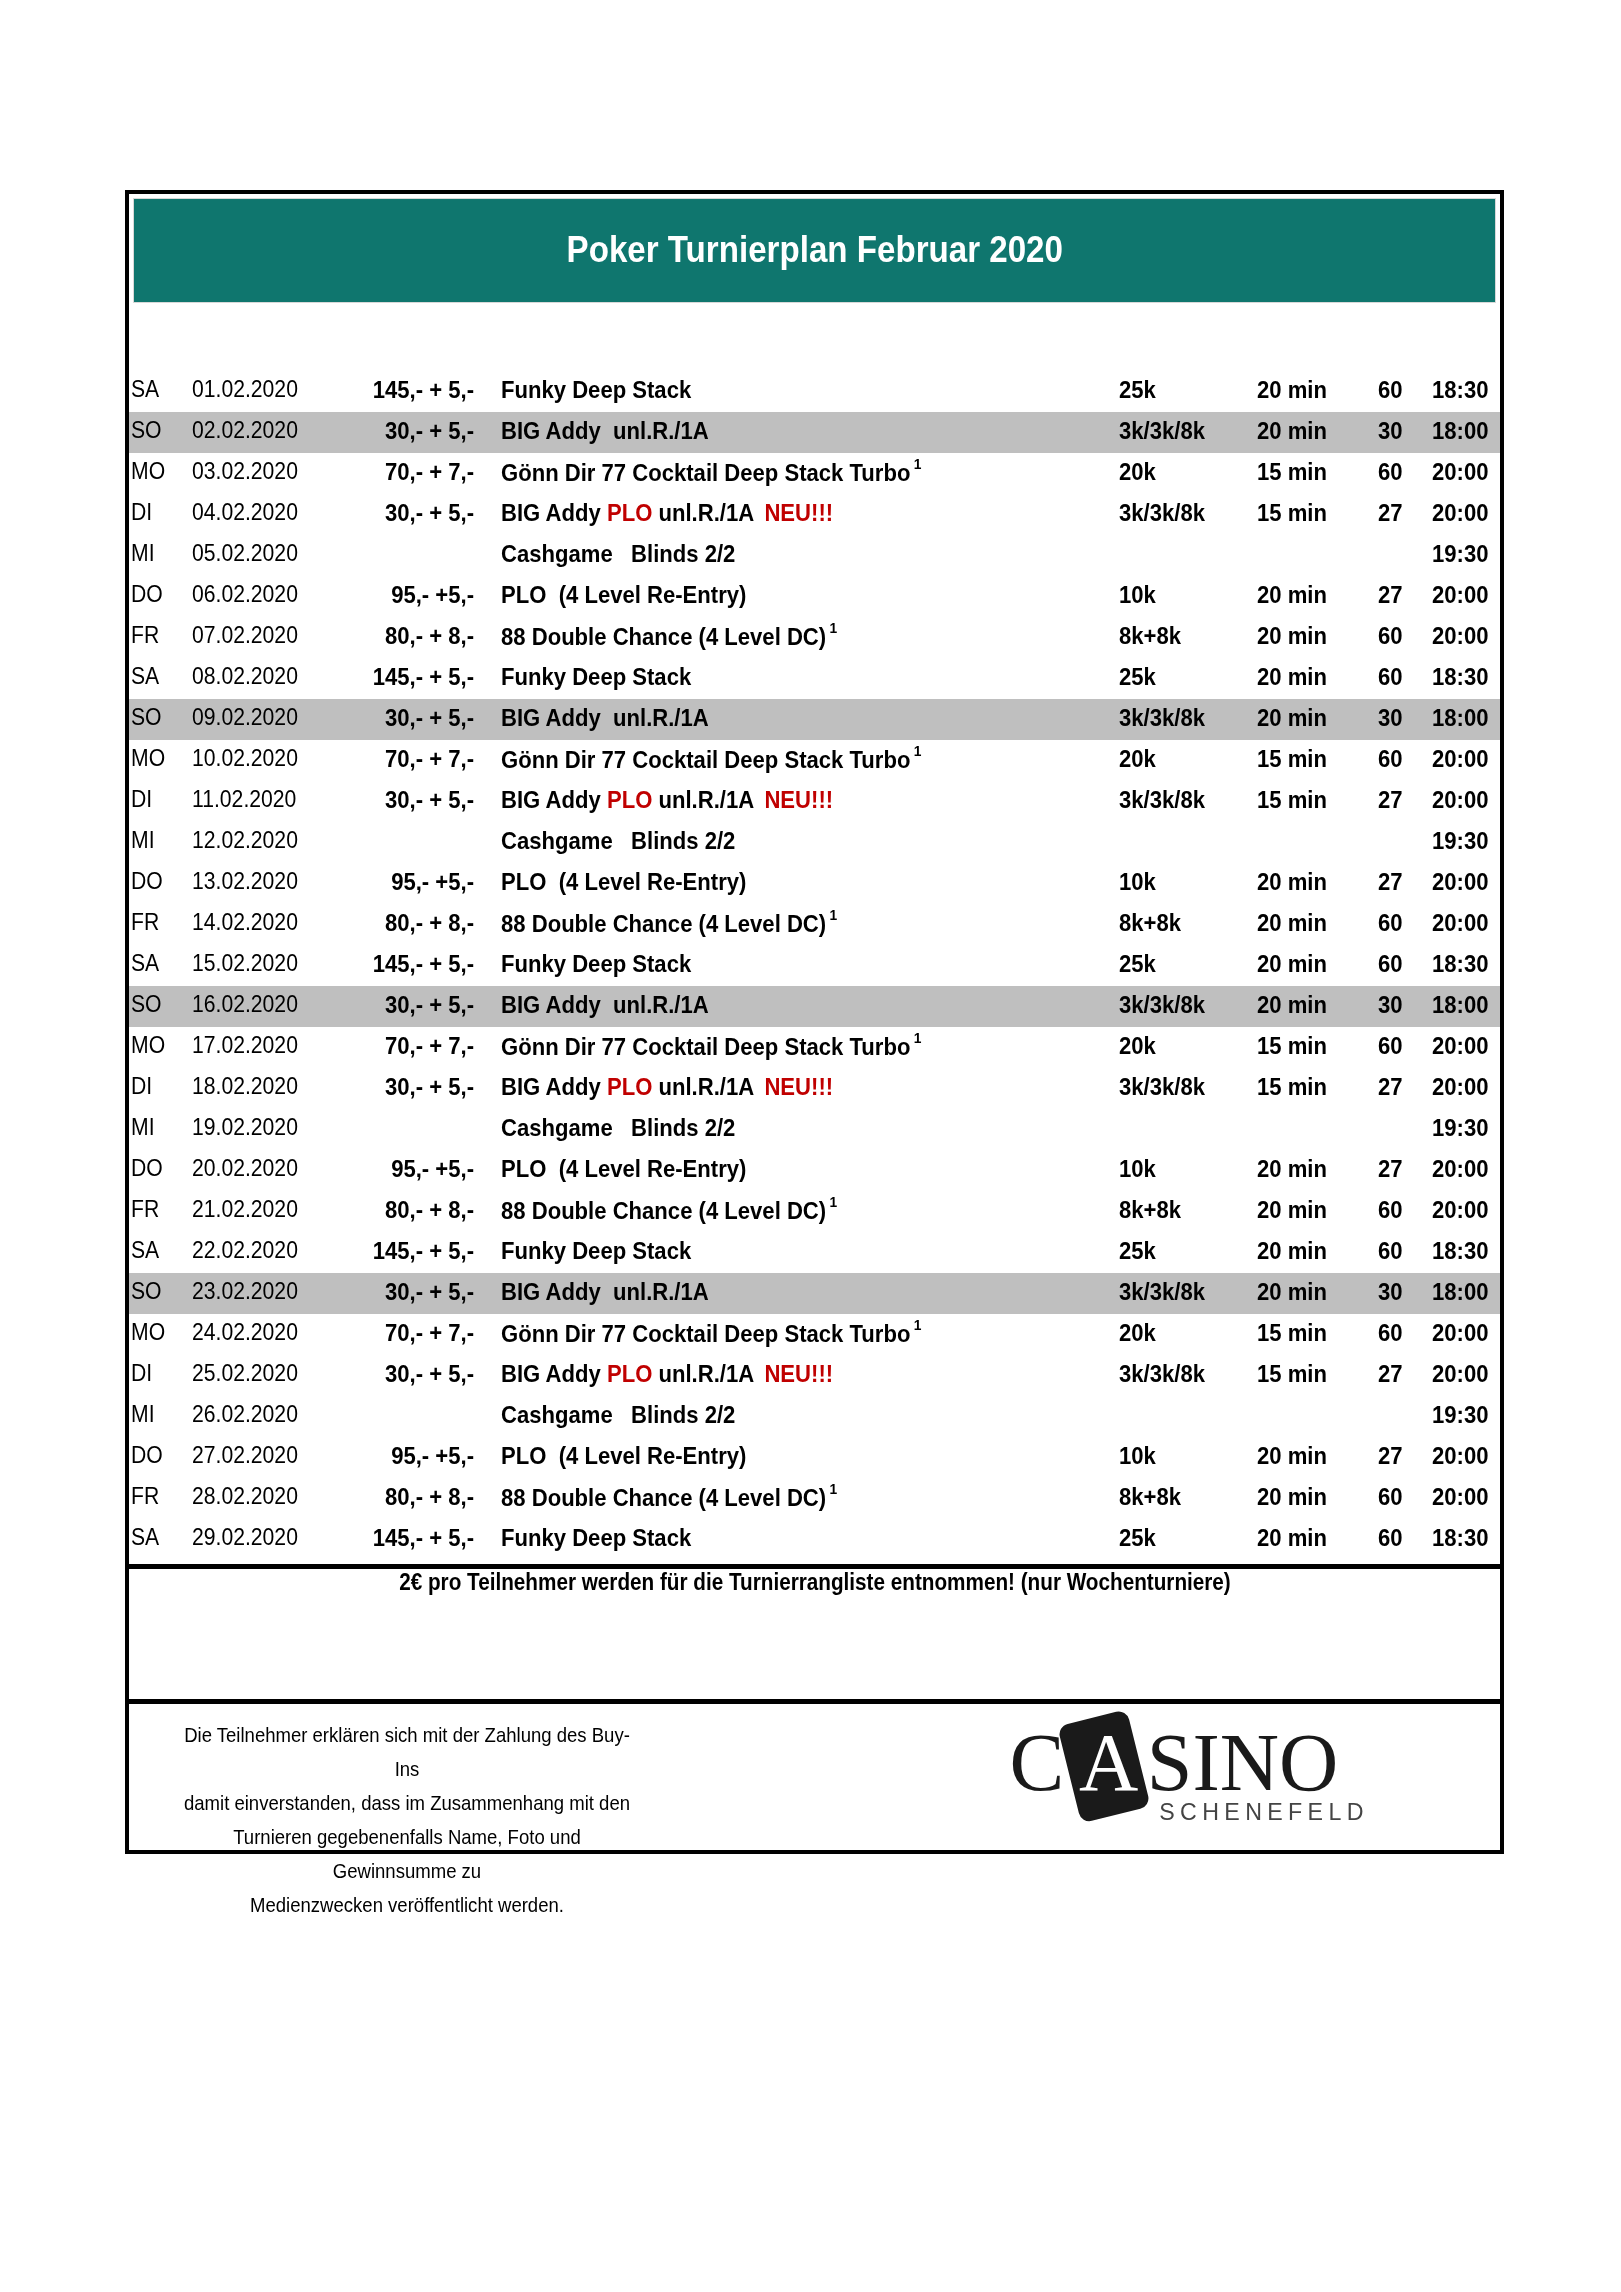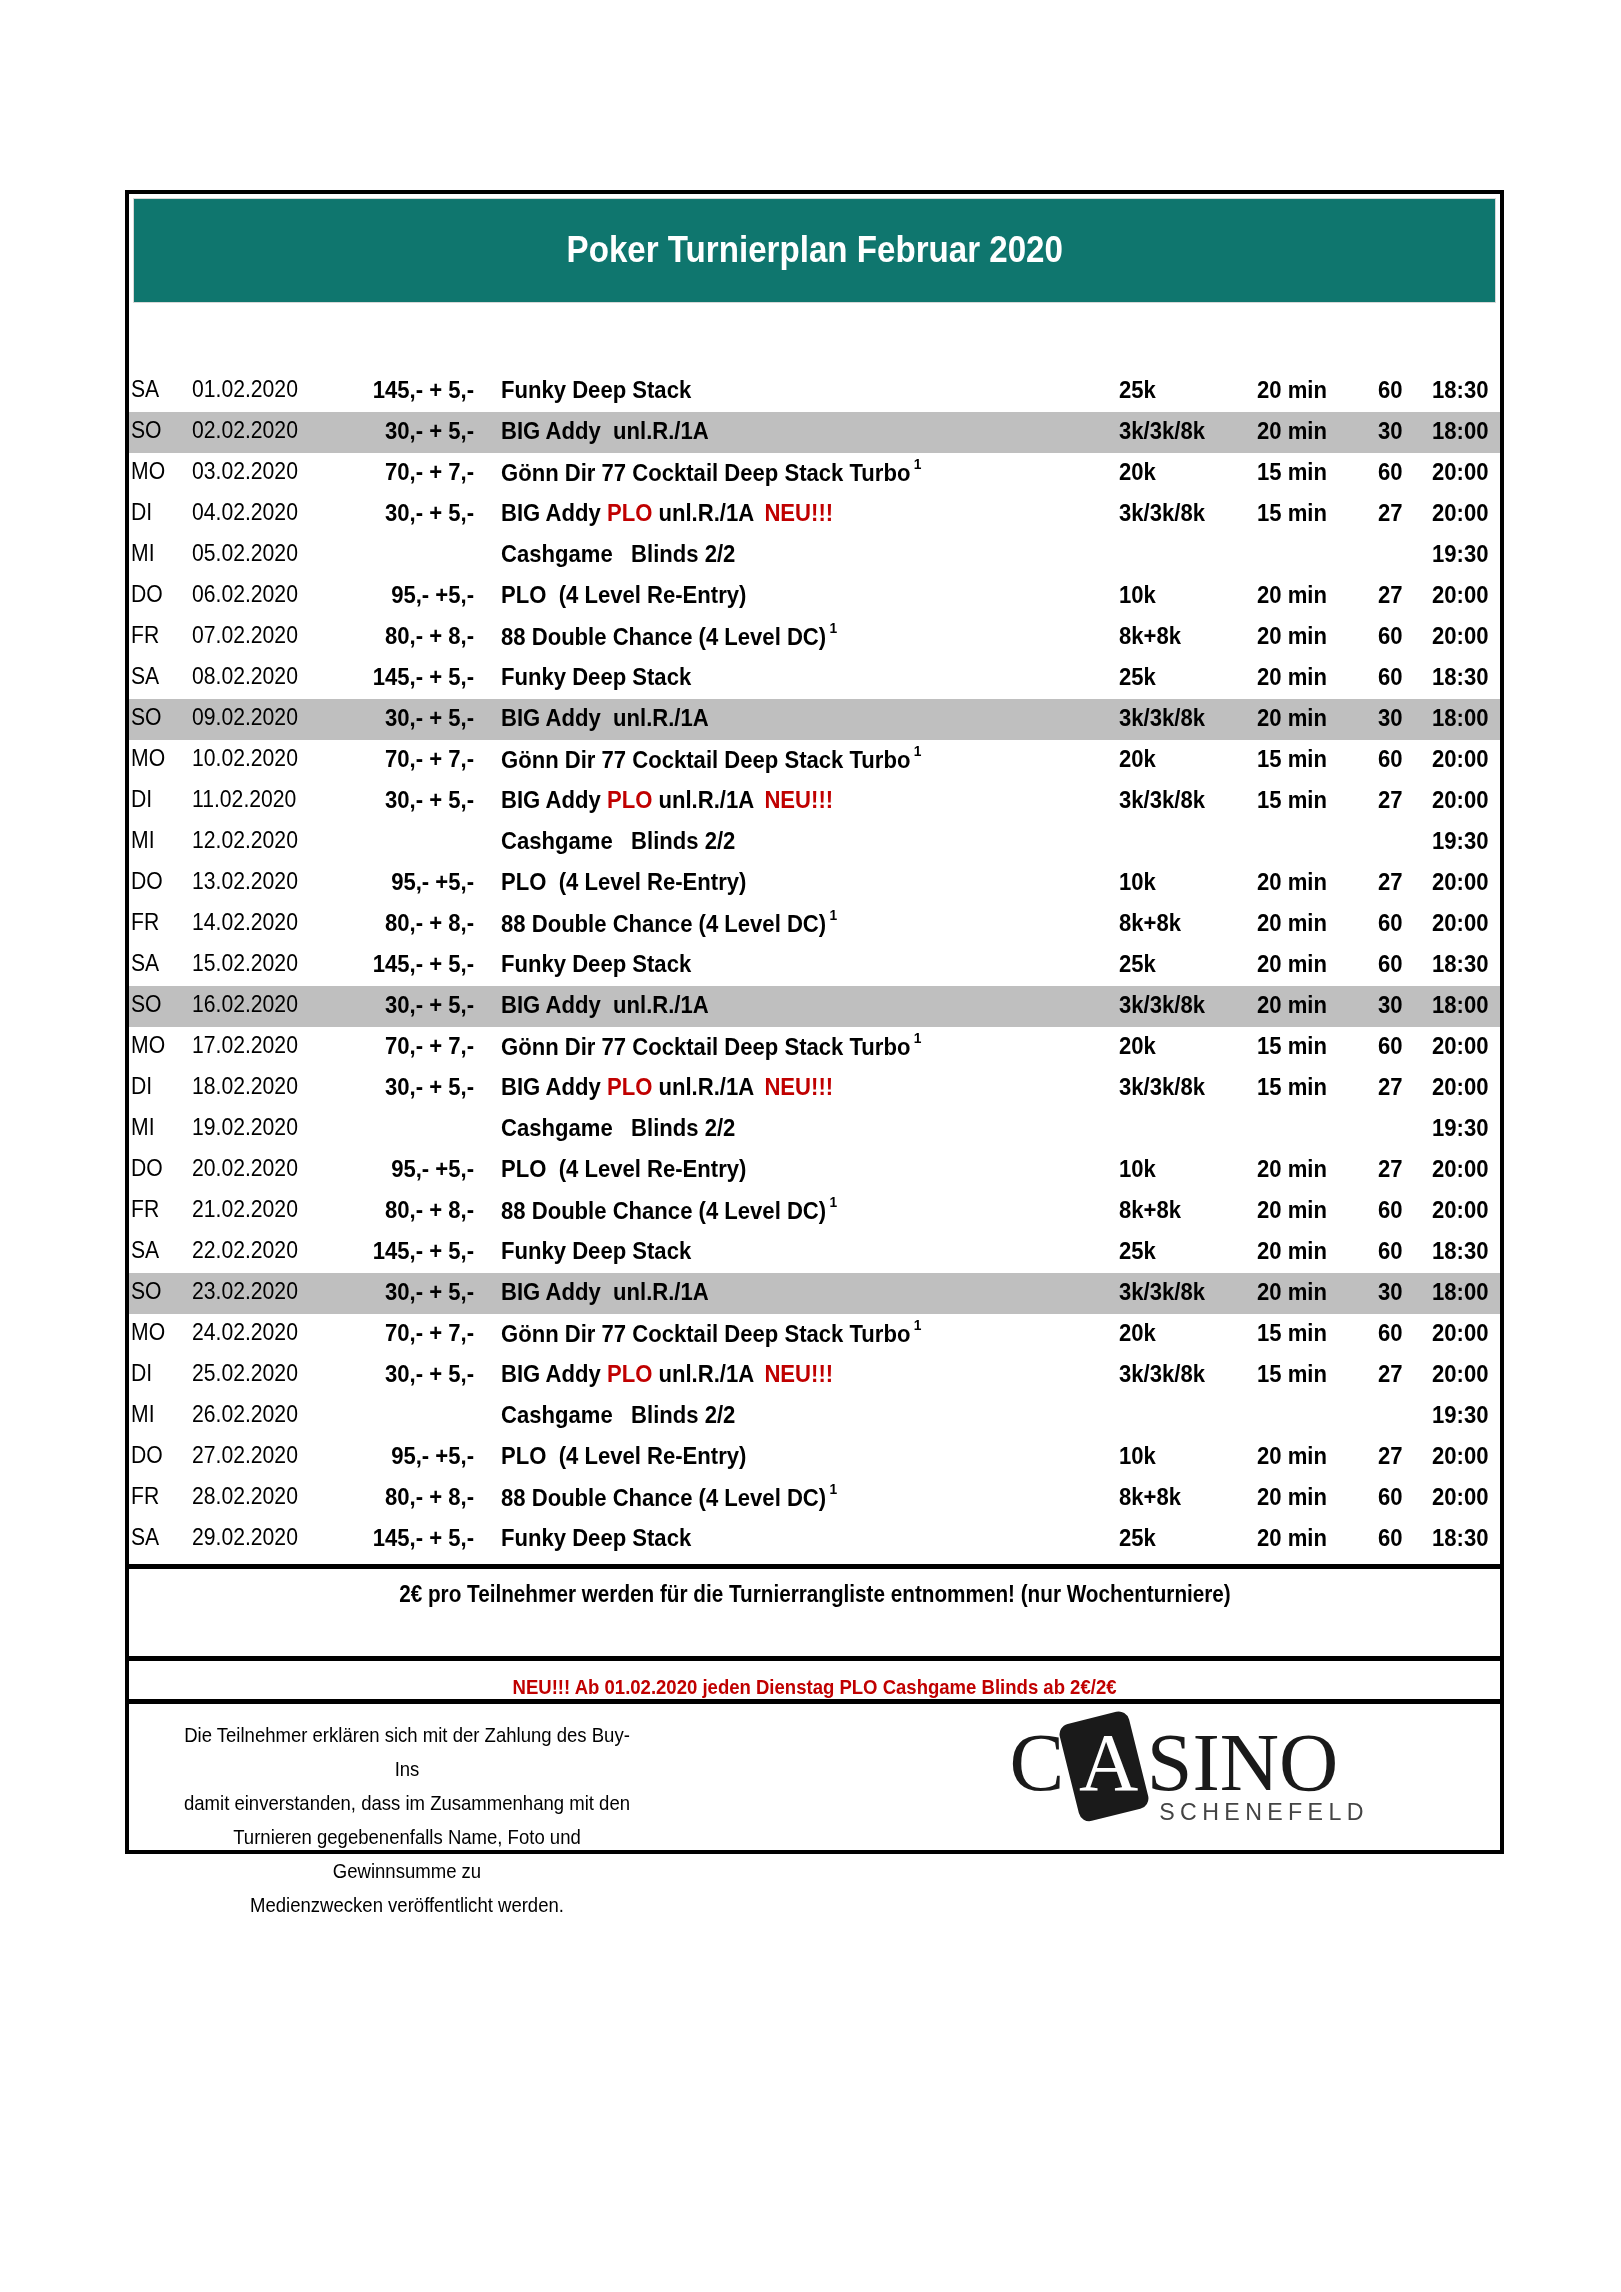--- a/index.html
+++ b/index.html
@@ -16,21 +16,21 @@
   .day { left:1.8px; font-weight:normal; font-size:23px; }
   .date { left:63px; font-weight:normal; font-size:23px; }
   .buyin { left:202px; width:143px; text-align:right; transform-origin:right; }
   .turnier { left:372px; }
   .chips { left:990px; }
   .level { left:1128px; }
   .cap { left:1249px; }
   .start { left:1303px; }
   .red { color:#c00000; }
   .sup { font-size:15px; vertical-align:super; position:relative; top:-3.6px; margin-left:3.6px; }
-  .fn { position:absolute; left:0; right:0; border-top:5.4px solid #000; display:flex; align-items:flex-end; justify-content:center; font-weight:bold; font-size:23px; transform-origin:center; }
+  .fn { position:absolute; left:0; right:0; border-top:5.4px solid #000; display:flex; align-items:flex-start; justify-content:center; font-weight:bold; font-size:23px; transform-origin:center; }
   .fn span { transform:scaleX(0.9); display:inline-block; white-space:nowrap; }
   .fn1 { top:1370px; height:39px; }
   .fn2 { top:1415px; height:41px; }
   .fn3 { top:1462px; height:38px; color:#c00000; font-size:20.6px; }
   .bottom { position:absolute; left:0; right:0; top:1505px; bottom:0; border-top:5.4px solid #000; }
   .disclaimer { position:absolute; left:27px; top:14.3px; width:502px; text-align:center; font-size:20.6px; line-height:34px; }
   .disclaimer span { display:block; transform:scaleX(0.9); }
   .logo { position:absolute; left:878px; top:7.2px; width:376px; height:116px; }
 </style>
 </head>
@@ -330,23 +330,20 @@
         <div class="cell turnier"><span style="white-space: pre;">Funky Deep Stack</span></div>
         <div class="cell chips">25k</div>
         <div class="cell level">20 min</div>
         <div class="cell cap">60</div>
         <div class="cell start">18:30</div>
       </div>
     </div>
 
   <div class="fn fn1">
     <span>2€ pro Teilnehmer werden für die Turnierrangliste entnommen! (nur Wochenturniere)</span>
-  </div>
-  <div class="fn fn3">
-    <span>NEU!!! Ab 01.02.2020  jeden Dienstag PLO Cashgame Blinds ab 2€/2€</span>
   </div>
 
   <div class="bottom">
     <div class="disclaimer">
       <span>Die Teilnehmer erklären sich mit der Zahlung des Buy-Ins</span>
       <span>damit einverstanden, dass im Zusammenhang mit den</span>
       <span>Turnieren gegebenenfalls Name, Foto und Gewinnsumme zu</span>
       <span>Medienzwecken veröffentlicht werden.</span>
     </div>
     <svg class="logo" viewBox="0 0 420 130">

